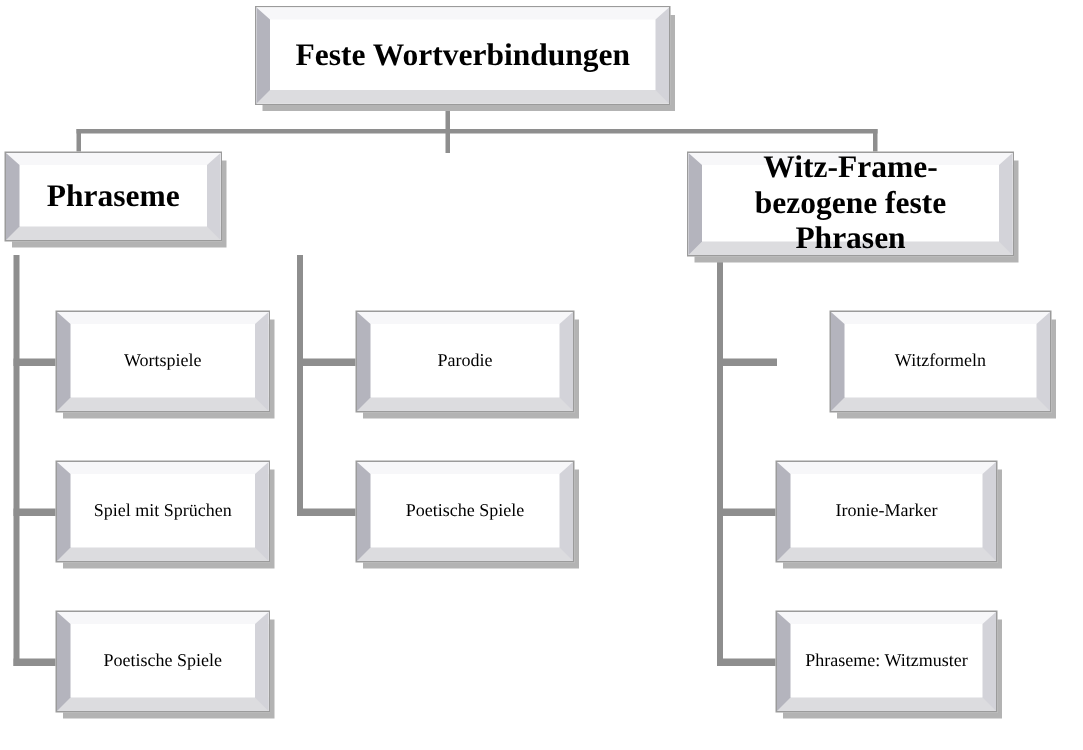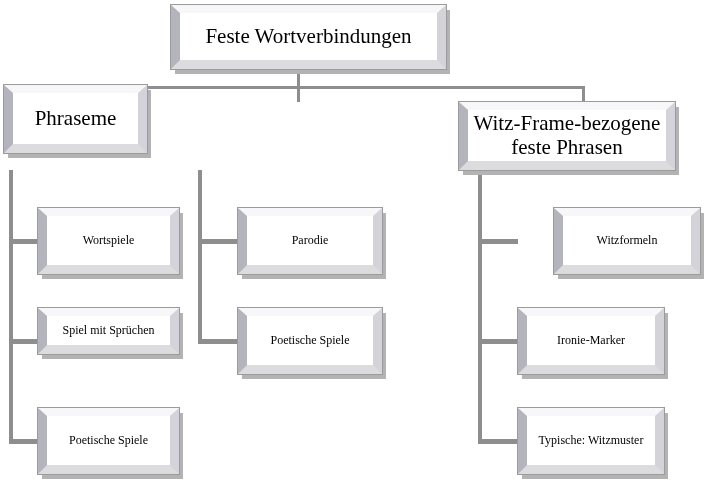--- a/index.html
+++ b/index.html
@@ -43,21 +43,21 @@
   }
   .label {
     width: 100%;
     text-align: center;
     font-size: 12px;
     line-height: 1.14;
     color: #000;
     padding: 0 2px;
   }
   .bold .label {
-    font-weight: normal;
+    font-weight: bold;
     font-size: 21px;
   }
 </style>
 </head>
 <body>
 
 <div class="stage">
 
   <div class="connector" style="left:297px; top:70px;  width:3px;   height:17px;"></div>
   <div class="connector" style="left:51px;  top:86px;  width:534px; height:3px;"></div>
@@ -78,40 +78,40 @@
   <div class="connector" style="left:478px; top:239px; width:40px;  height:5px;"></div>
   <div class="connector" style="left:478px; top:339px; width:40px;  height:5px;"></div>
   <div class="connector" style="left:478px; top:439px; width:40px;  height:5px;"></div>
 
   <div class="node bold" style="left:170px; top:4px; width:277px; height:66px;">
     <div class="bevel">
       <div class="label">Feste Wortverbindungen</div>
     </div>
   </div>
 
-  <div class="node bold" style="left:3px; top:84px; width:145px; height:70px;">
+  <div class="node bold" style="left:3px; top:101px; width:145px; height:60px;">
     <div class="bevel">
       <div class="label">Phraseme</div>
     </div>
   </div>
 
 
   <div class="node bold" style="left:458px; top:101px; width:218px; height:70px;">
     <div class="bevel">
       <div class="label">Witz-Frame-bezogene feste Phrasen</div>
     </div>
   </div>
 
   <div class="node" style="left:37px; top:207px; width:143px; height:68px;">
     <div class="bevel">
       <div class="label">Wortspiele</div>
     </div>
   </div>
 
-  <div class="node" style="left:37px; top:307px; width:143px; height:48px;">
+  <div class="node" style="left:37px; top:307px; width:143px; height:68px;">
     <div class="bevel">
       <div class="label">Spiel mit Sprüchen</div>
     </div>
   </div>
 
   <div class="node" style="left:37px; top:407px; width:143px; height:68px;">
     <div class="bevel">
       <div class="label">Poetische Spiele</div>
     </div>
   </div>
@@ -135,17 +135,17 @@
   </div>
 
   <div class="node" style="left:517px; top:307px; width:148px; height:68px;">
     <div class="bevel">
       <div class="label">Ironie-Marker</div>
     </div>
   </div>
 
   <div class="node" style="left:517px; top:407px; width:148px; height:68px;">
     <div class="bevel">
-      <div class="label">Typische: Witzmuster</div>
+      <div class="label">Phraseme: Witzmuster</div>
     </div>
   </div>
 
 </div>
 
 </body></html>

